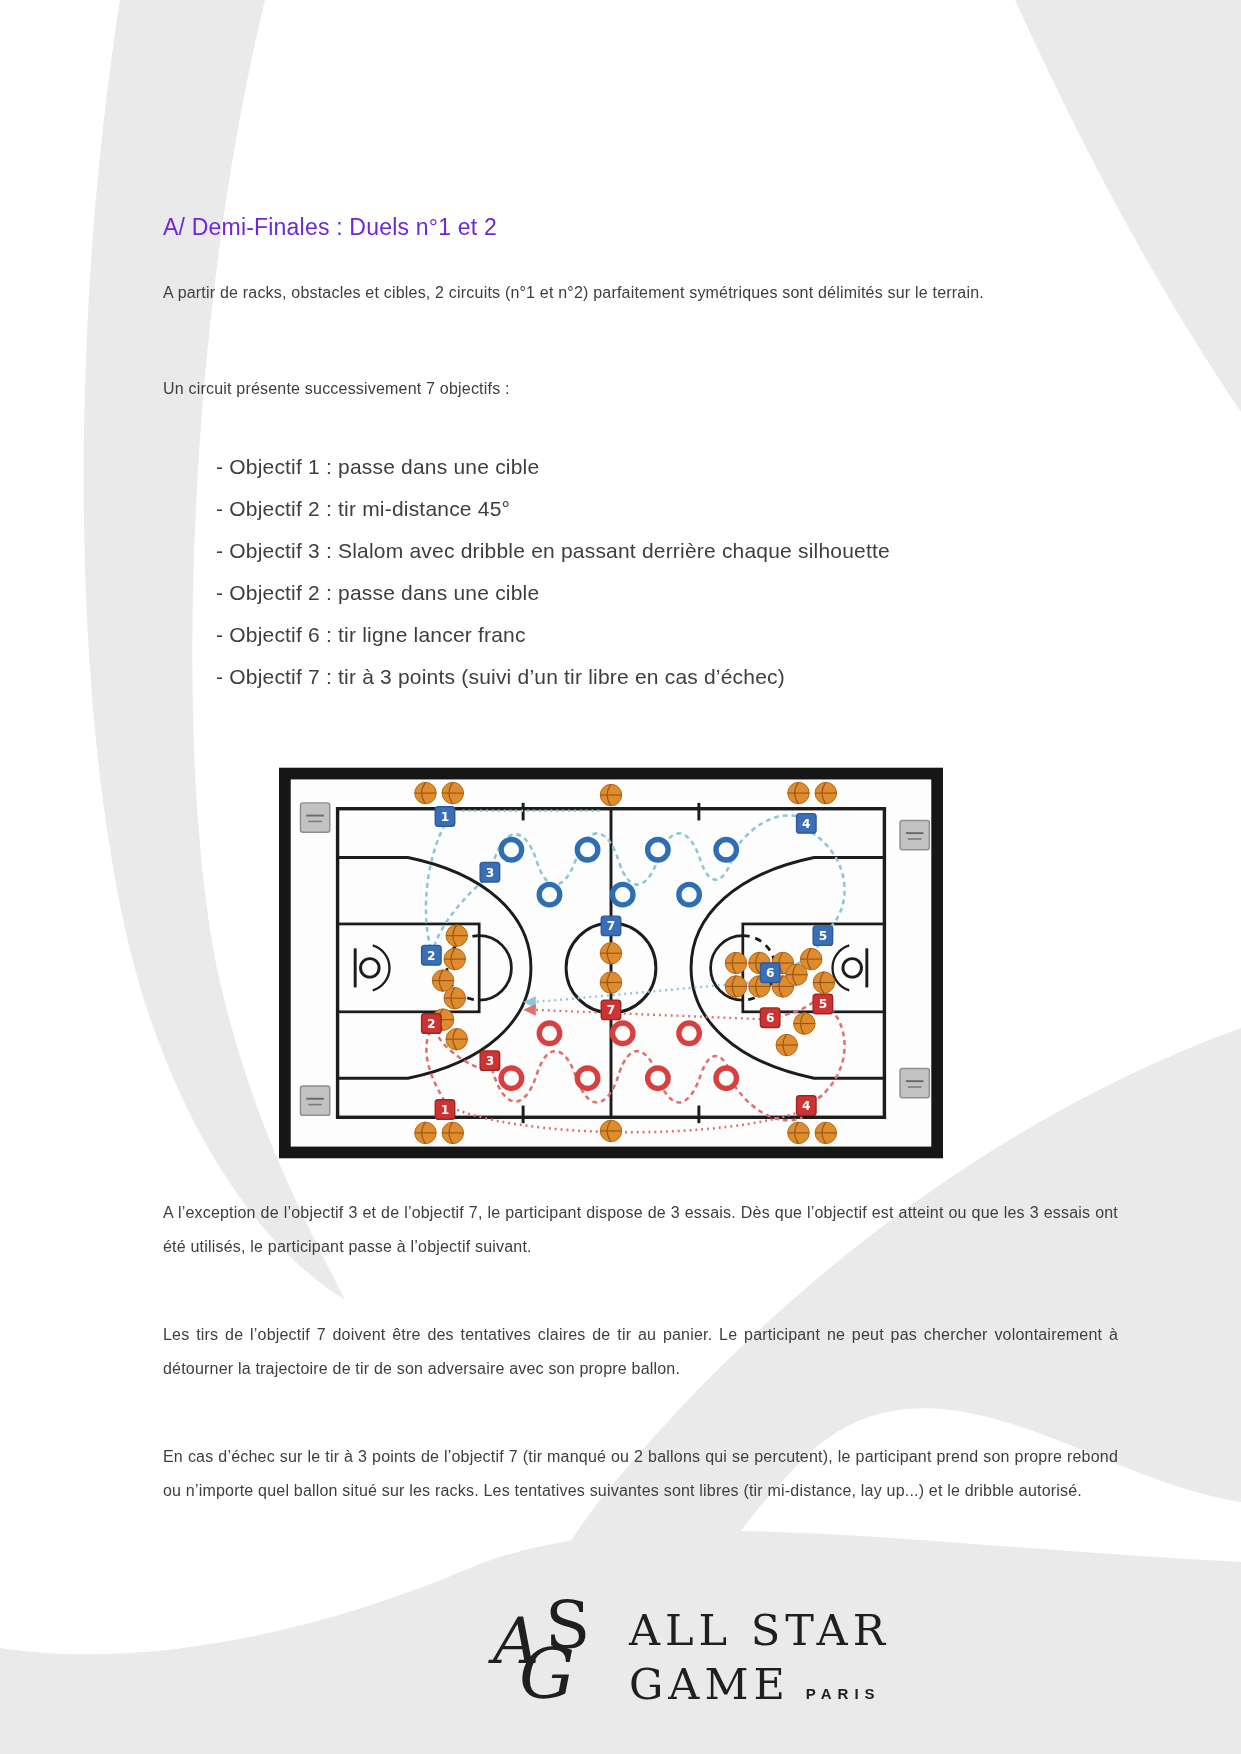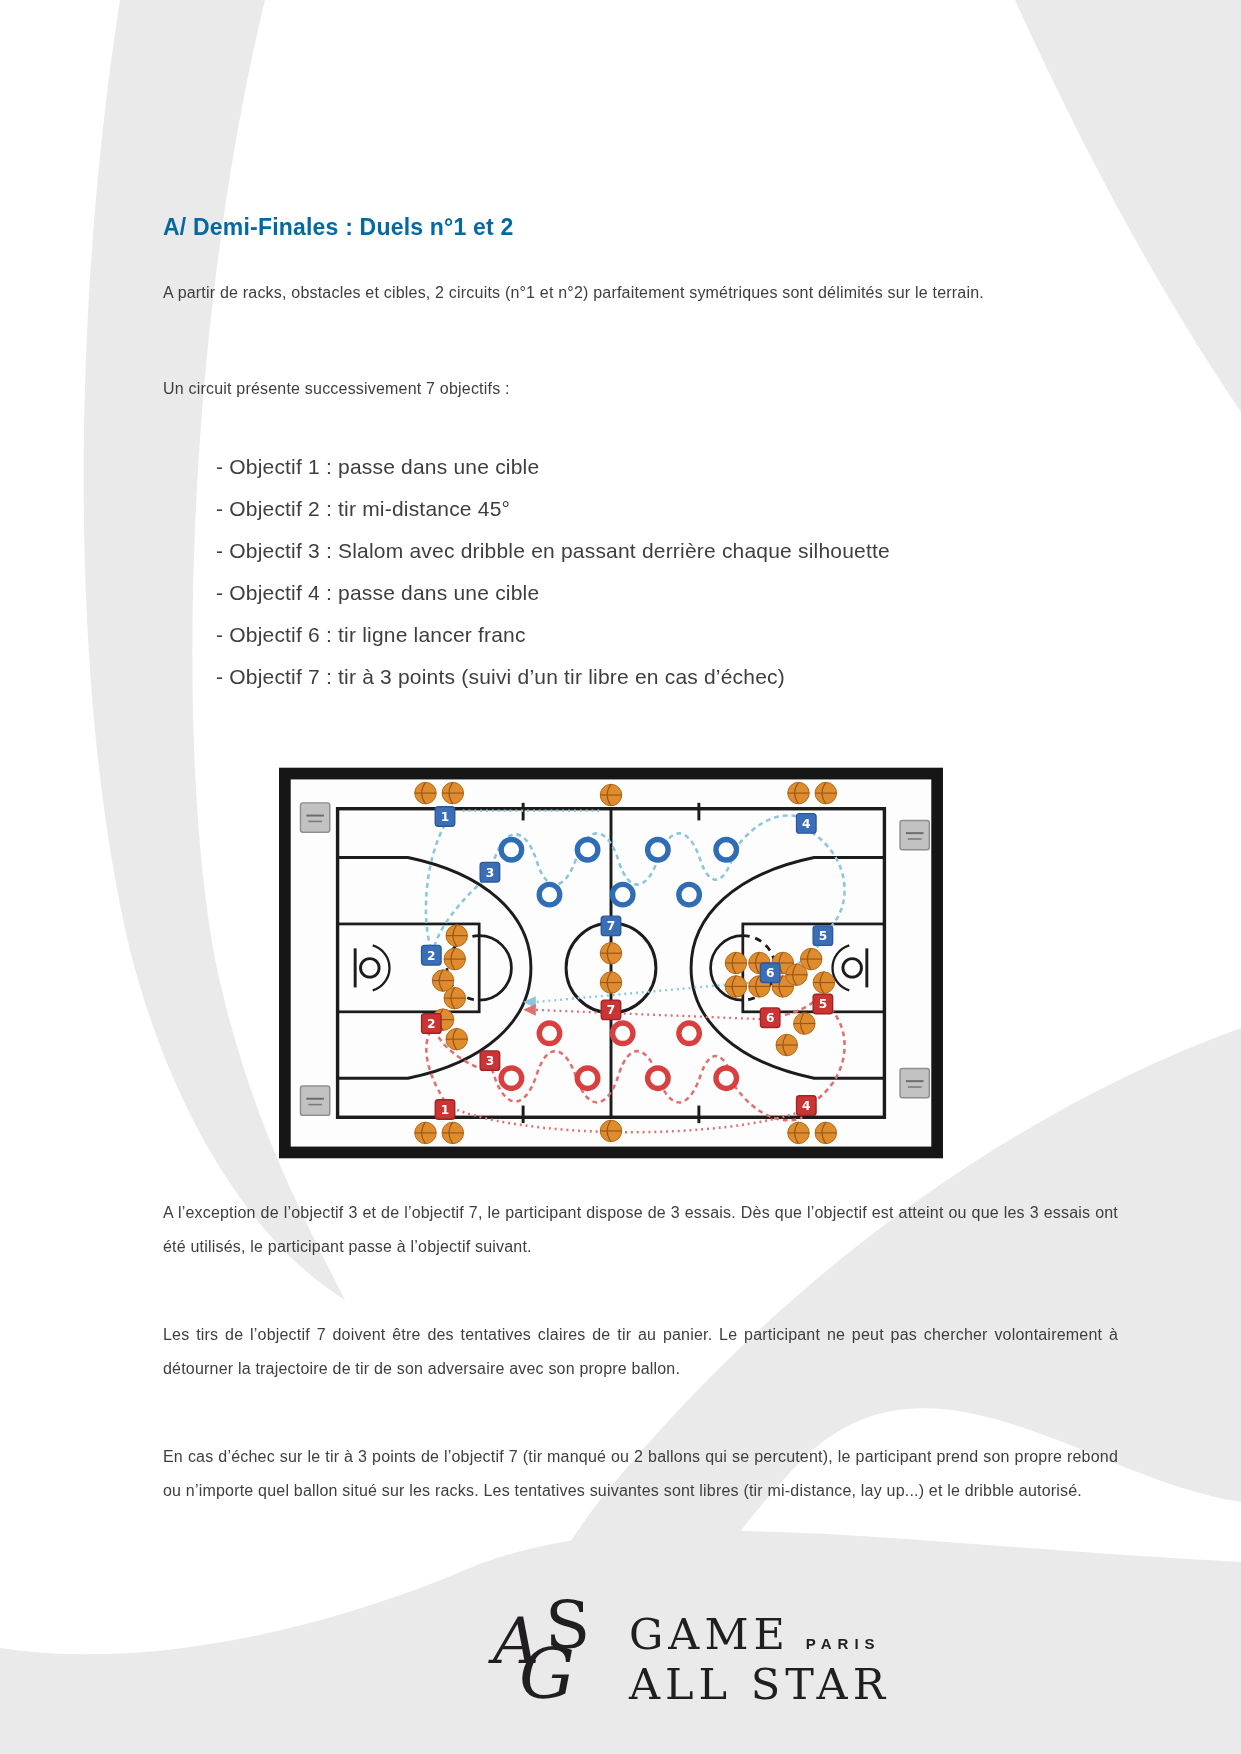--- a/index.html
+++ b/index.html
@@ -8,21 +8,21 @@
     width:1241px;height:1754px;
     background:#ffffff;
     overflow:hidden;
     font-family:"Liberation Sans",sans-serif;
     color:#3f3f3f;
   }
   #bg{position:absolute;inset:0;z-index:0;}
   .content{position:absolute;z-index:2;}
   .heading{
     left:163px;top:214px;width:955px;
-    font-size:23px;font-weight:700;color:#0369a1;
+    font-size:23px;font-weight:400;color:#6d28d9;
     letter-spacing:.2px;
   }
   .para{
     left:163px;width:955px;
     font-size:16px;line-height:34px;color:#3e3e3e;
     letter-spacing:.2px;
   }
   .para.just{text-align:justify;}
   #p-intro{top:276px;}
   #p-objintro{top:372px;}
@@ -75,21 +75,21 @@
   <div class="content heading">A/ Demi-Finales : Duels n°1 et 2</div>
 
   <div class="content para" id="p-intro">A partir de racks, obstacles et cibles, 2 circuits (n°1 et n°2) parfaitement symétriques sont délimités sur le terrain.</div>
 
   <div class="content para" id="p-objintro">Un circuit présente successivement 7 objectifs :</div>
 
   <ul class="content" id="objectives">
     <li>- Objectif 1 : passe dans une cible</li>
     <li>- Objectif 2 : tir mi-distance 45°</li>
     <li>- Objectif 3 : Slalom avec dribble en passant derrière chaque silhouette</li>
-    <li>- Objectif 4 : passe dans une cible</li>
+    <li>- Objectif 2 : passe dans une cible</li>
     <li>- Objectif 6 : tir ligne lancer franc</li>
     <li>- Objectif 7 : tir à 3 points (suivi d’un tir libre en cas d’échec)</li>
   </ul>
 
   <div class="content" id="figure">
     <svg id="court-svg" viewBox="0 0 680 400">
 
       <rect x="6" y="6" width="668" height="388" fill="#fdfdfd" stroke="#161616" stroke-width="12"></rect>
       <g stroke="#1c1c1c" fill="none">
 
@@ -398,21 +398,21 @@
   <div class="content para just" id="p-b">Les tirs de l’objectif 7 doivent être des tentatives claires de tir au panier. Le participant ne peut pas chercher volontairement à détourner la trajectoire de tir de son adversaire avec son propre ballon.</div>
   <div class="content para just" id="p-c">En cas d’échec sur le tir à 3 points de l’objectif 7 (tir manqué ou 2 ballons qui se percutent), le participant prend son propre rebond ou n’importe quel ballon situé sur les racks. Les tentatives suivantes sont libres (tir mi-distance, lay up...) et le dribble autorisé.</div>
 
   <div class="content" id="logo">
     <div id="monogram">
       <span class="mono-a">A</span>
       <span class="mono-g">G</span>
       <span class="mono-s">S</span>
     </div>
     <div id="logotext">
+      <div id="logo-line1">ALL STAR</div>
       <div id="logo-line2-row">
         <span id="logo-line2">GAME</span>
         <span id="logo-city">PARIS</span>
       </div>
-      <div id="logo-line1">ALL STAR</div>
     </div>
   </div>
 
 </div>
 
 </body></html>

